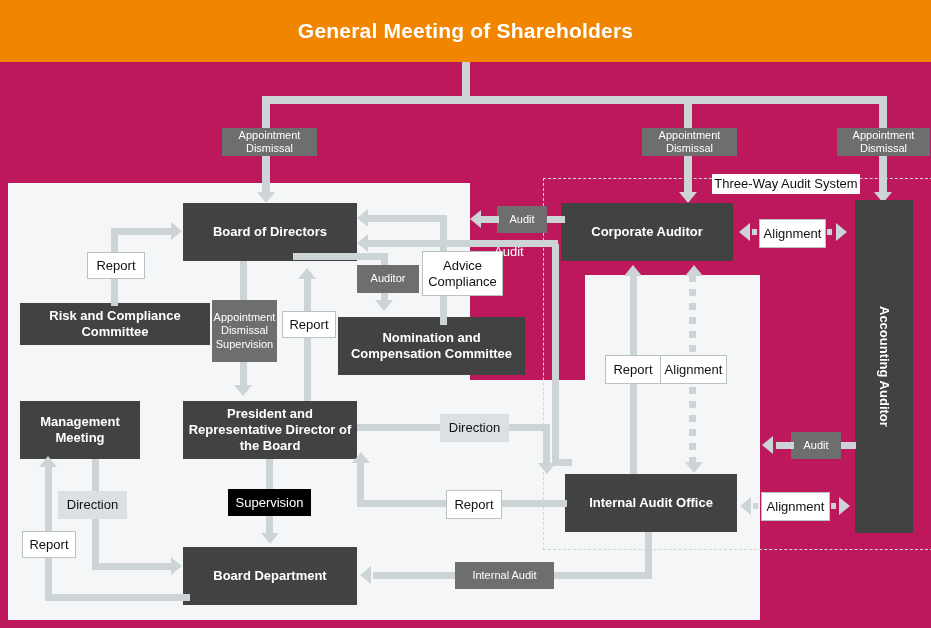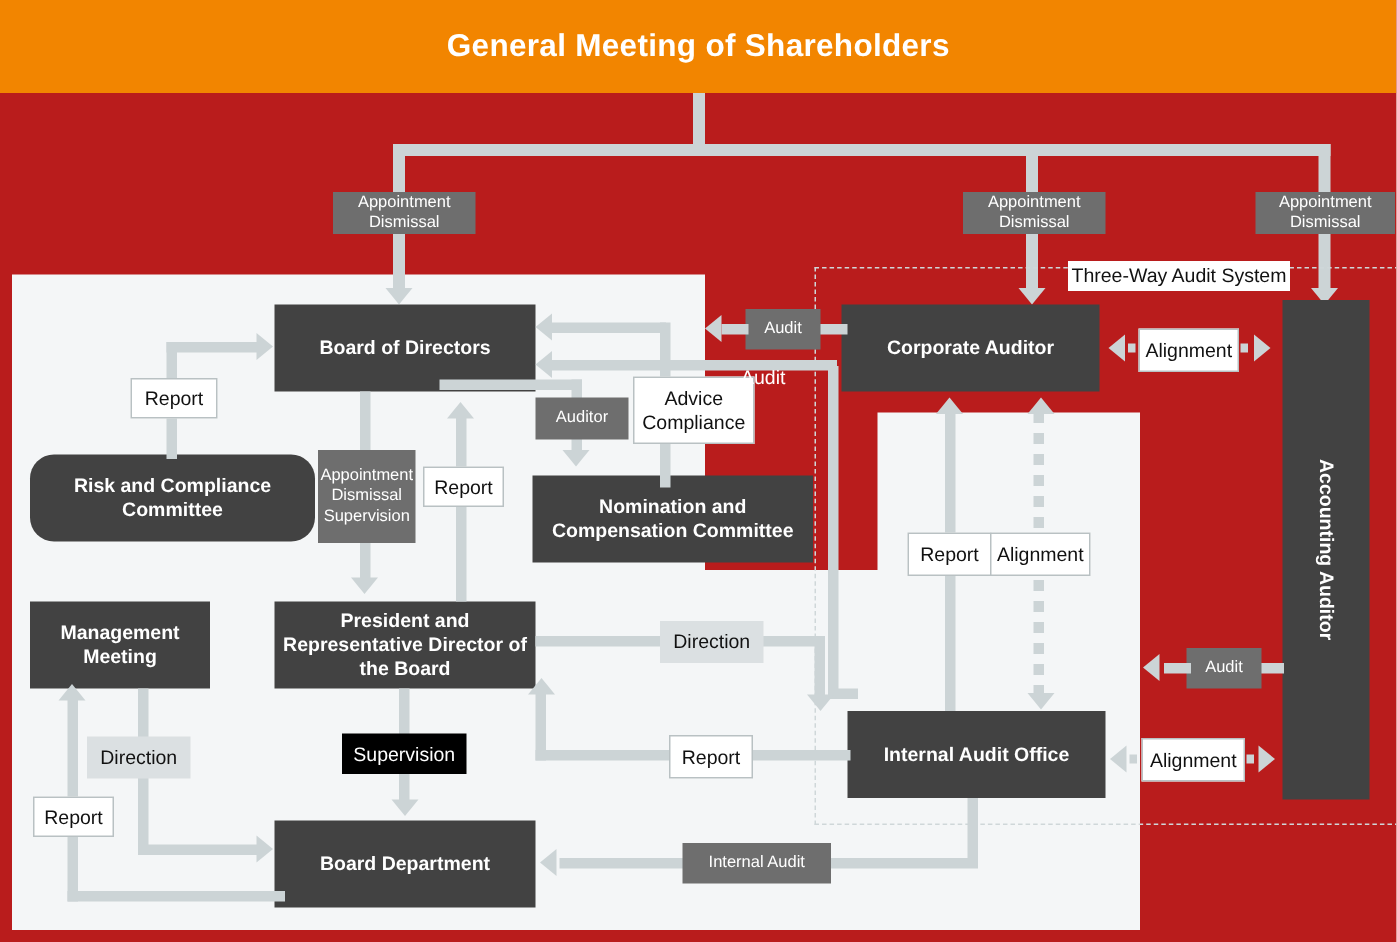--- a/index.html
+++ b/index.html
@@ -1,17 +1,17 @@
 <!DOCTYPE html>
 <html><head>
 <meta charset="utf-8">
 <style>
   html,body{margin:0;padding:0;background:#fff;}
   body{font-family:"Liberation Sans",sans-serif;}
-  #stage{position:relative;width:931px;height:628px;overflow:hidden;background:#b91c1c;}
+  #stage{position:relative;width:931px;height:628px;overflow:hidden;background:#be185d;}
 
   
   .hdr{position:absolute;left:0;top:0;width:931px;height:62px;background:#f28500;
        display:flex;align-items:center;justify-content:center;}
   .hdr span{color:#fff;font-size:21px;font-weight:bold;letter-spacing:.2px;}
 
   
   .panel{position:absolute;background:#f4f6f7;}
 
   
@@ -84,25 +84,25 @@
 
   <div class="dashbox" style="left:543px;top:178px;width:388px;height:370px;"></div>
   <div class="lbl title" style="left:712px;top:174px;width:148px;height:20px;">
     <span>Three-Way Audit System</span>
   </div>
 
   <div class="node" style="left:183px;top:203px;width:174px;height:58px;">
     <span>Board of Directors</span>
   </div>
 
-  <div class="node" style="left:20px;top:303px;width:190px;height:58px;border-radius:16px;">
+  <div class="node" style="left:20px;top:303px;width:190px;height:42px;">
     <span>Risk and Compliance Committee</span>
   </div>
 
-  <div class="node" style="left:355px;top:317px;width:187px;height:58px;">
+  <div class="node" style="left:338px;top:317px;width:187px;height:58px;">
     <span>Nomination and Compensation Committee</span>
   </div>
 
   <div class="node" style="left:20px;top:401px;width:120px;height:58px;">
     <span>Management Meeting</span>
   </div>
 
   <div class="node" style="left:183px;top:401px;width:174px;height:58px;">
     <span>President and Representative Director of the Board</span>
   </div>

